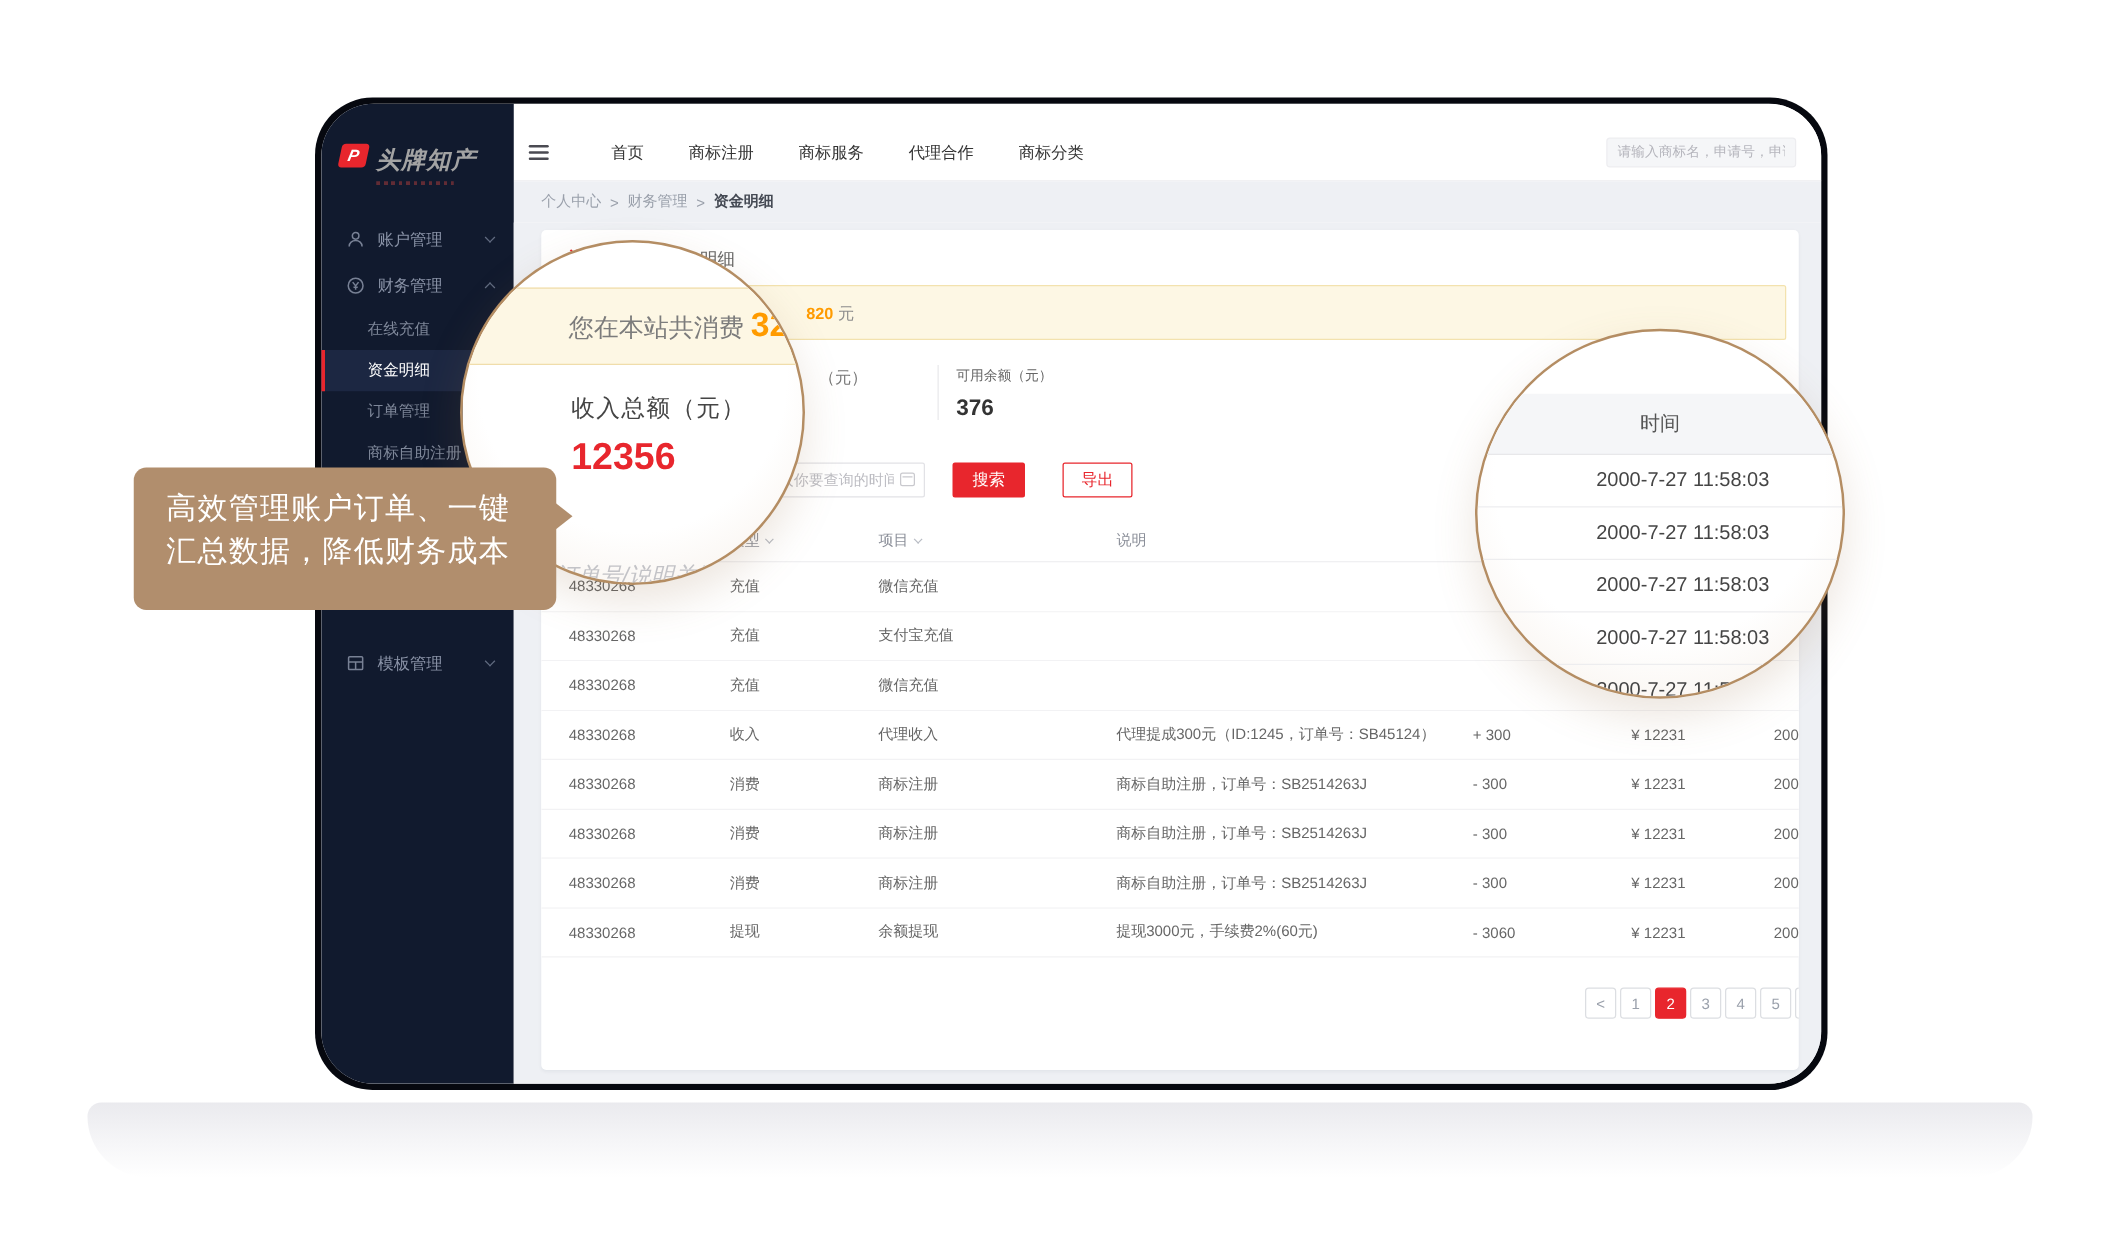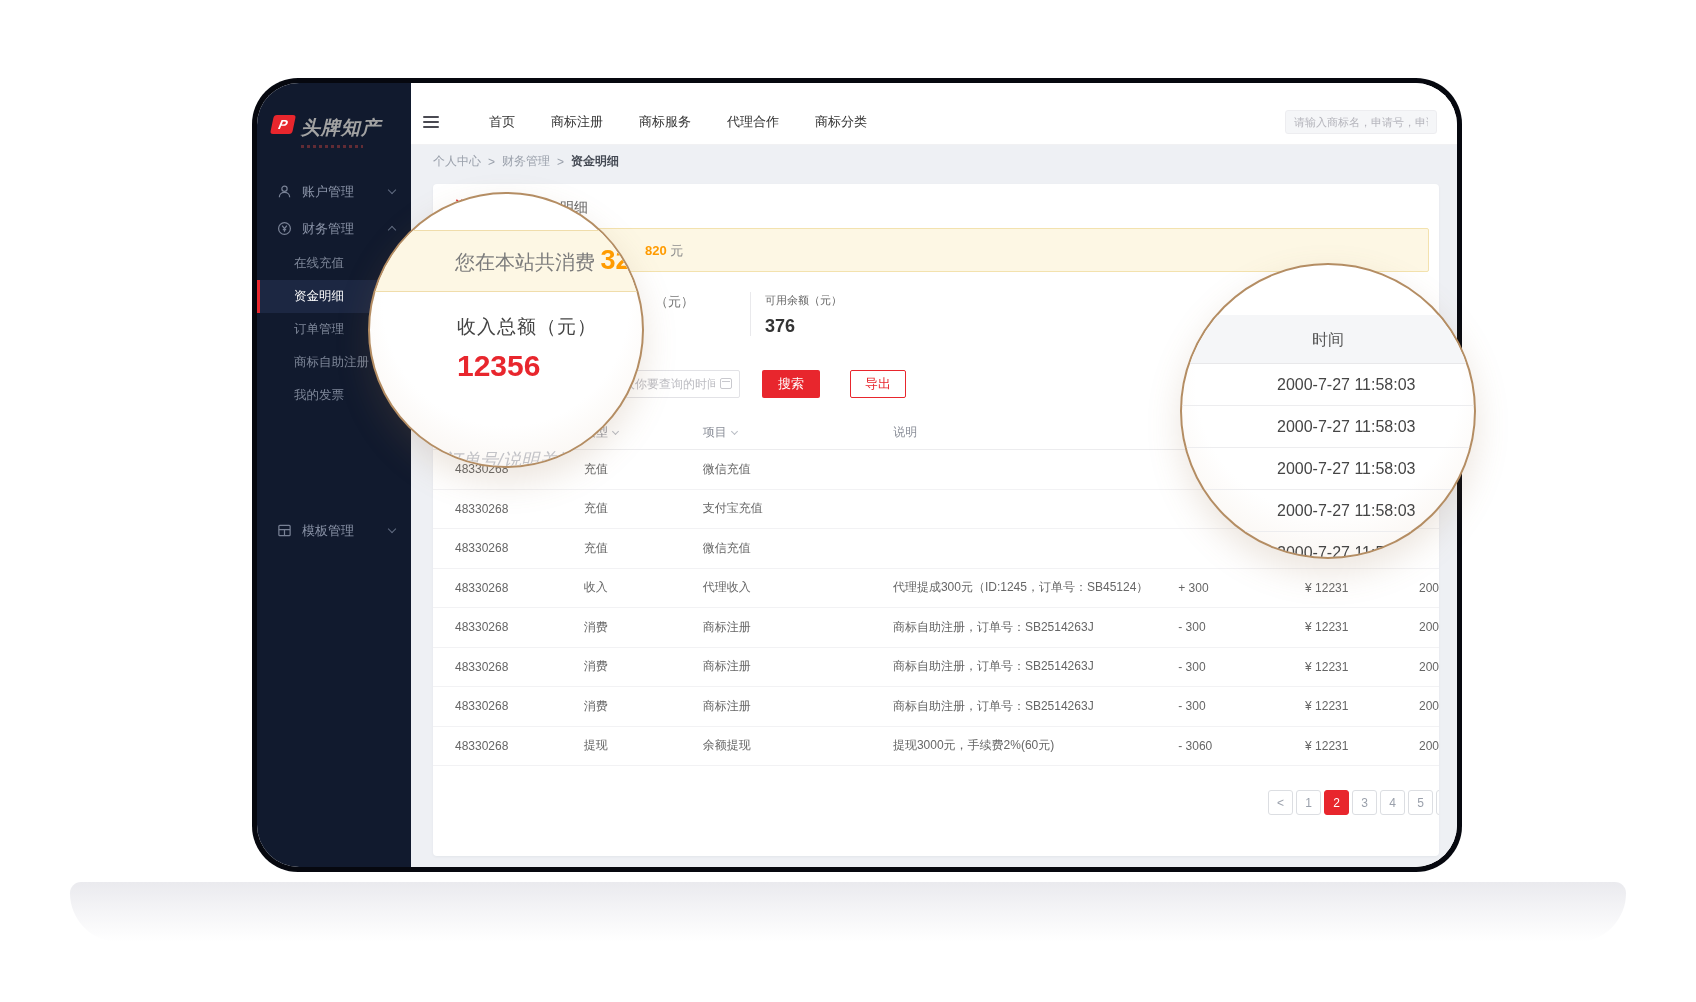--- a/index.html
+++ b/index.html
@@ -353,14 +353,15 @@
     <div class="m2-headband">时间</div>
     <div class="m2-rows">
       <div class="m2-row">2000-7-27  11:58:03</div>
       <div class="m2-row">2000-7-27  11:58:03</div>
       <div class="m2-row">2000-7-27  11:58:03</div>
       <div class="m2-row">2000-7-27  11:58:03</div>
       <div class="m2-row">2000-7-27  11:58:03</div>
     </div>
   </div>
 
+  <div class="callout callout1">高效管理账户订单、一键汇总数据，降低财务成本</div>
 
 </div>
 
 </body></html>

